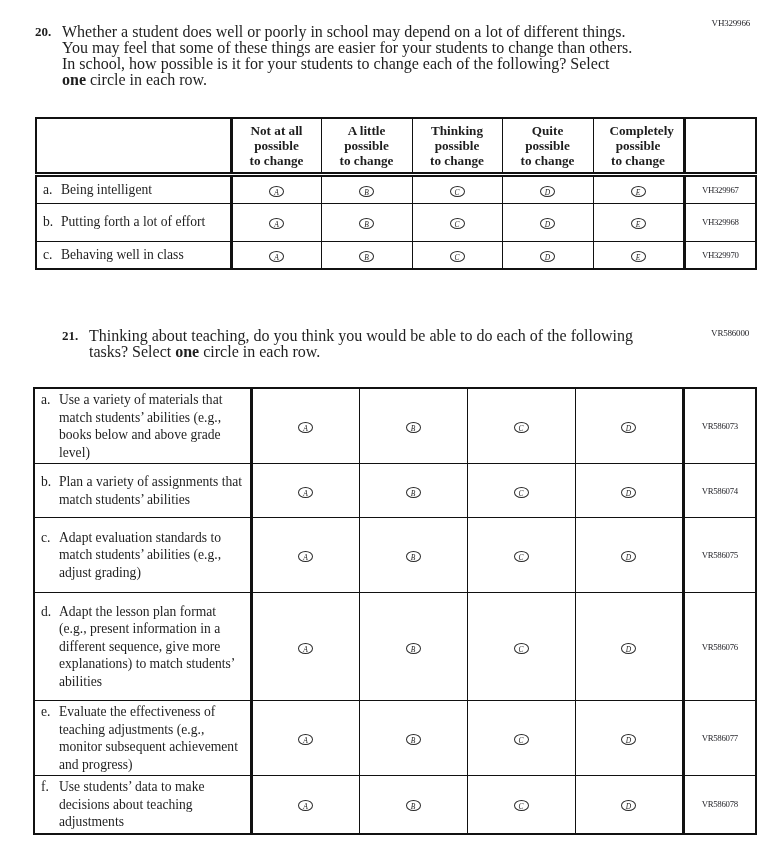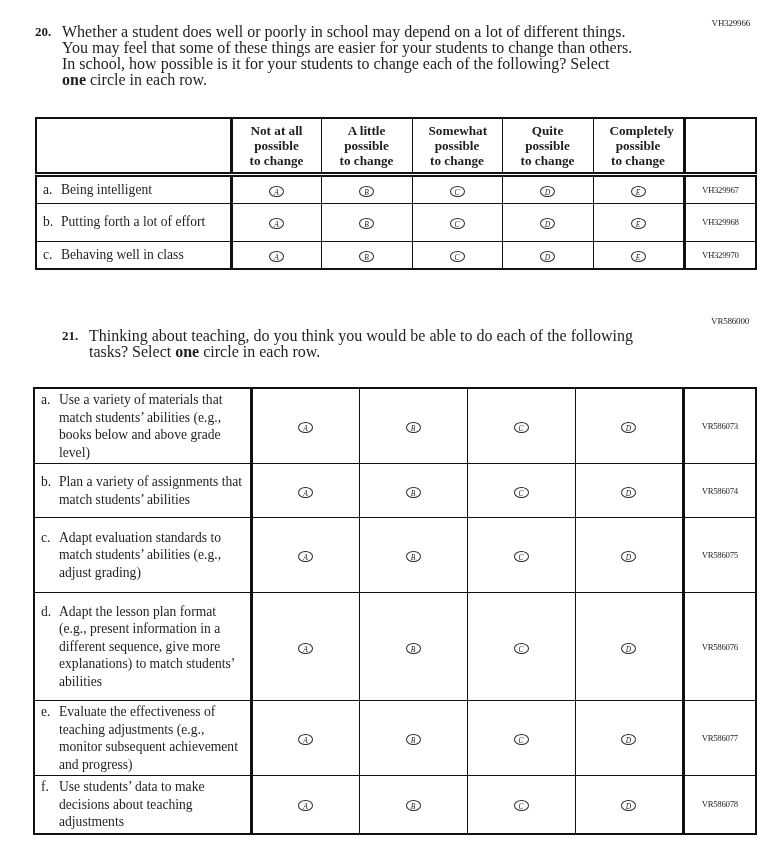--- a/index.html
+++ b/index.html
@@ -110,21 +110,21 @@
         <col style="width:90px">
         <col style="width:91px">
         <col style="width:91px">
         <col style="width:72px">
     </colgroup>
     <tbody>
         <tr style="height:56px;">
       <th class="label-head"></th>
       <th>Not at all possible to change</th>
       <th>A little possible to change</th>
-      <th>Somewhat possible to change</th>
+      <th>Thinking possible to change</th>
       <th>Quite possible to change</th>
       <th>Completely possible to change</th>
       <th class="code-head"></th>
     </tr>
     <tr style="height:22px;">
       <td class="label-cell">
         <div class="label-inner"><span class="row-letter">a.</span><span>Being intelligent</span></div>
       </td>
       <td class="opt-cell"><span class="circle-option">A</span></td>
       <td class="opt-cell"><span class="circle-option">B</span></td>
@@ -151,21 +151,21 @@
       <td class="opt-cell"><span class="circle-option">A</span></td>
       <td class="opt-cell"><span class="circle-option">B</span></td>
       <td class="opt-cell"><span class="circle-option">C</span></td>
       <td class="opt-cell"><span class="circle-option">D</span></td>
       <td class="opt-cell"><span class="circle-option">E</span></td>
       <td class="code-cell">VH329970</td>
     </tr>
   </tbody>
     </table>
 
-  <span class="code-label" style="top:304px; right:8px;">VR586000</span>
+  <span class="code-label" style="top:316px; right:8px;">VR586000</span>
 
   <div class="q-block" style="top:316px; left:62px; width:600px;">
     <span class="q-number">21.</span>
     <div class="q-text" style="width:565px;"><span>Thinking about teaching, do you think you would be able to do each of the following tasks? Select </span><b>one</b><span> circle in each row.</span></div>
   </div>
 
   <table class="survey" style="top:375px; left:33px; width:722px;">
     <colgroup>
       <col style="width:217px">
         <col style="width:108px">

